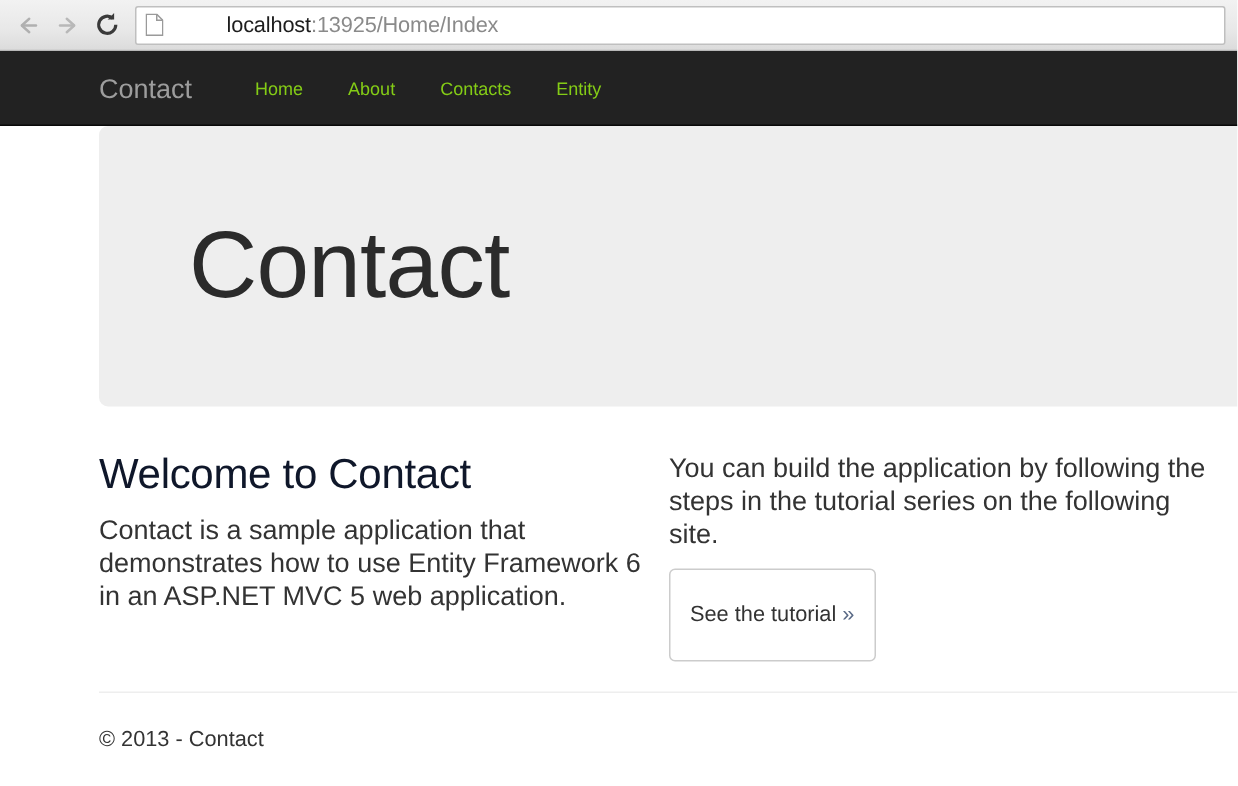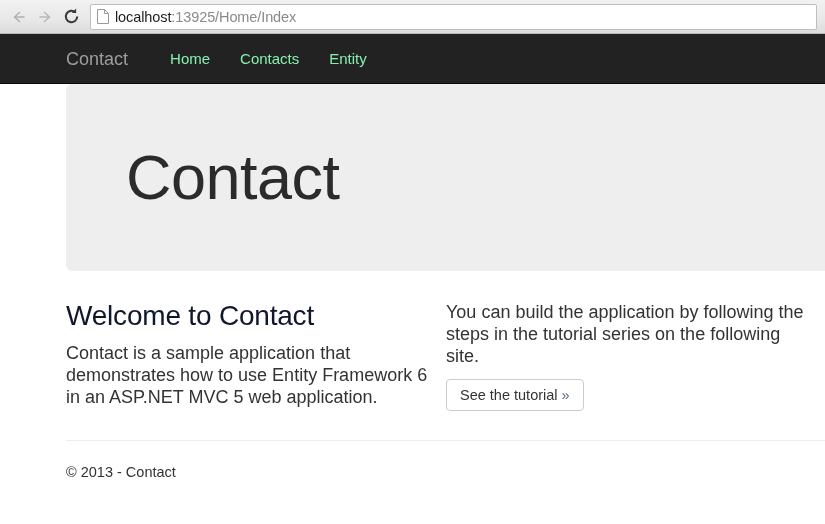--- a/index.html
+++ b/index.html
@@ -39,20 +39,21 @@
     height: 26px;
     margin-left: 6px;
     margin-right: 2px;
     background: #ffffff;
     border: 1px solid #bfbfbf;
     border-radius: 2px;
     display: flex;
     align-items: center;
     padding: 0 6px;
     overflow: hidden;
+    gap: 36px;
   }
   .page-icon { flex: 0 0 auto; margin-right: 6px; display:flex; align-items:center; }
   .url-text {
     font-family: "Liberation Sans", sans-serif;
     font-size: 14.5px;
     white-space: nowrap;
     color: #8a8a8a;
     letter-spacing: -0.1px;
   }
   .url-host { color: #1d1d1d; }
@@ -87,22 +88,22 @@
   }
 
   .navbar-links {
     display: flex;
     align-items: center;
     list-style: none;
   }
   .navbar-links li { display: block; }
   .navbar-links a {
     display: block;
-    color: #86efac;
-    font-size: 15px;
+    color: #84cc16;
+    font-size: 12px;
     line-height: 20px;
     text-decoration: none;
     padding: 15px 15px;
     cursor: pointer;
     white-space: nowrap;
   }
 
   
   .container {
     width: 1140px;
@@ -150,21 +151,21 @@
     font-size: 18px;
     line-height: 22px;
     color: #333333;
     margin-bottom: 12px;
   }
 
   .btn-default {
     display: inline-block;
     font-size: 14.5px;
     line-height: 20px;
-    padding: 5px 13px;
+    padding: 20px 13px;
     color: #333333;
     background: #ffffff;
     border: 1px solid #cccccc;
     border-radius: 4px;
     text-decoration: none;
     cursor: pointer;
     white-space: nowrap;
   }
   .btn-arrow { color: #5a6a86; }
 
@@ -230,20 +231,23 @@
 
 <div class="viewport">
 
   <div class="navbar">
     <a class="navbar-brand" href="#">Contact</a>
     <ul class="navbar-links">
       <li>
         <a href="#">Home</a>
       </li>
       <li>
+        <a href="#">About</a>
+      </li>
+      <li>
         <a href="#">Contacts</a>
       </li>
       <li>
         <a href="#">Entity</a>
       </li>
     </ul>
   </div>
 
   <div class="container">
 

